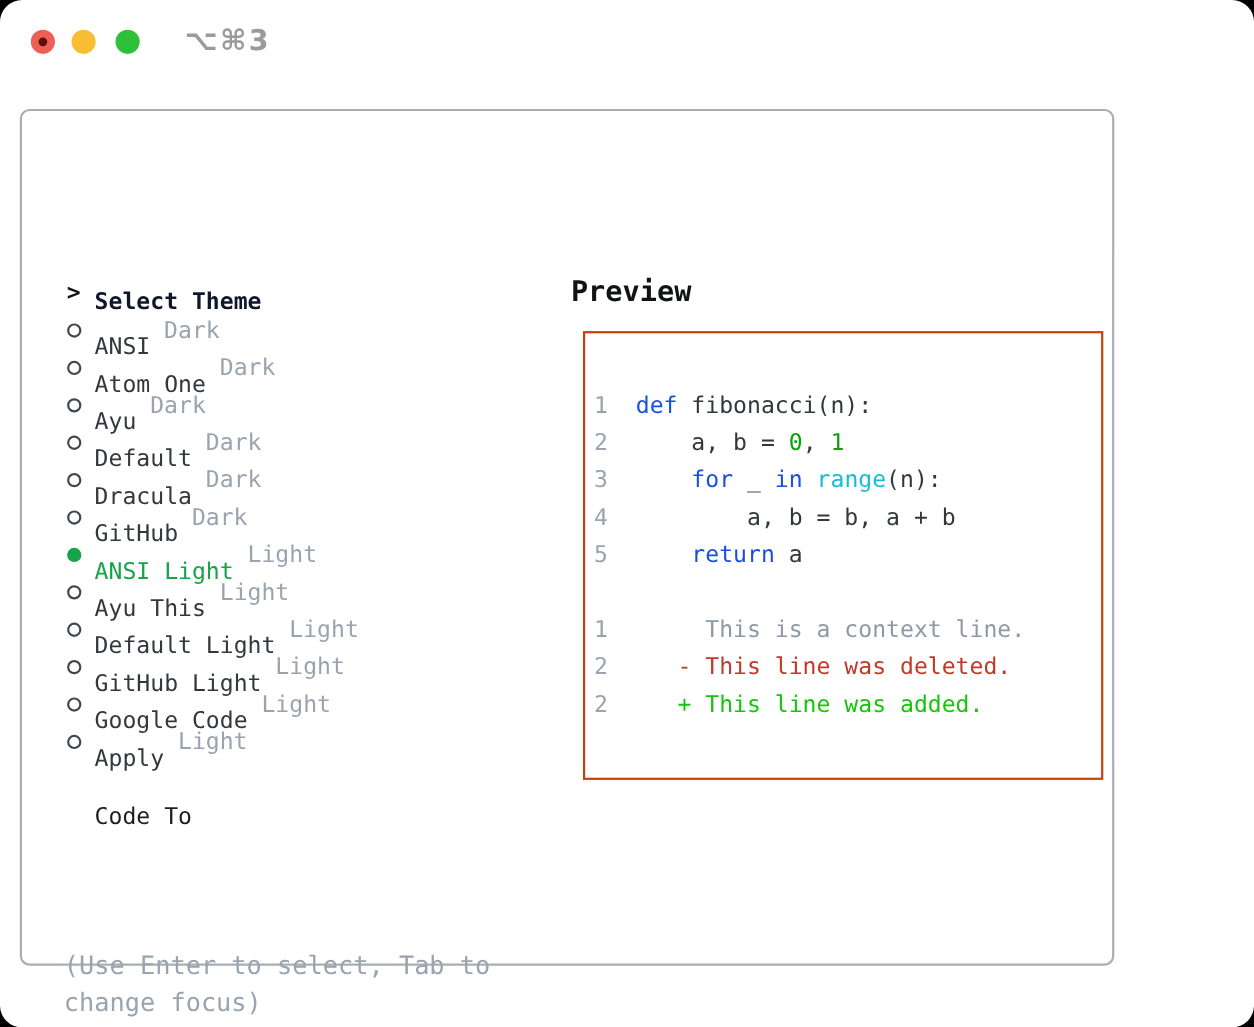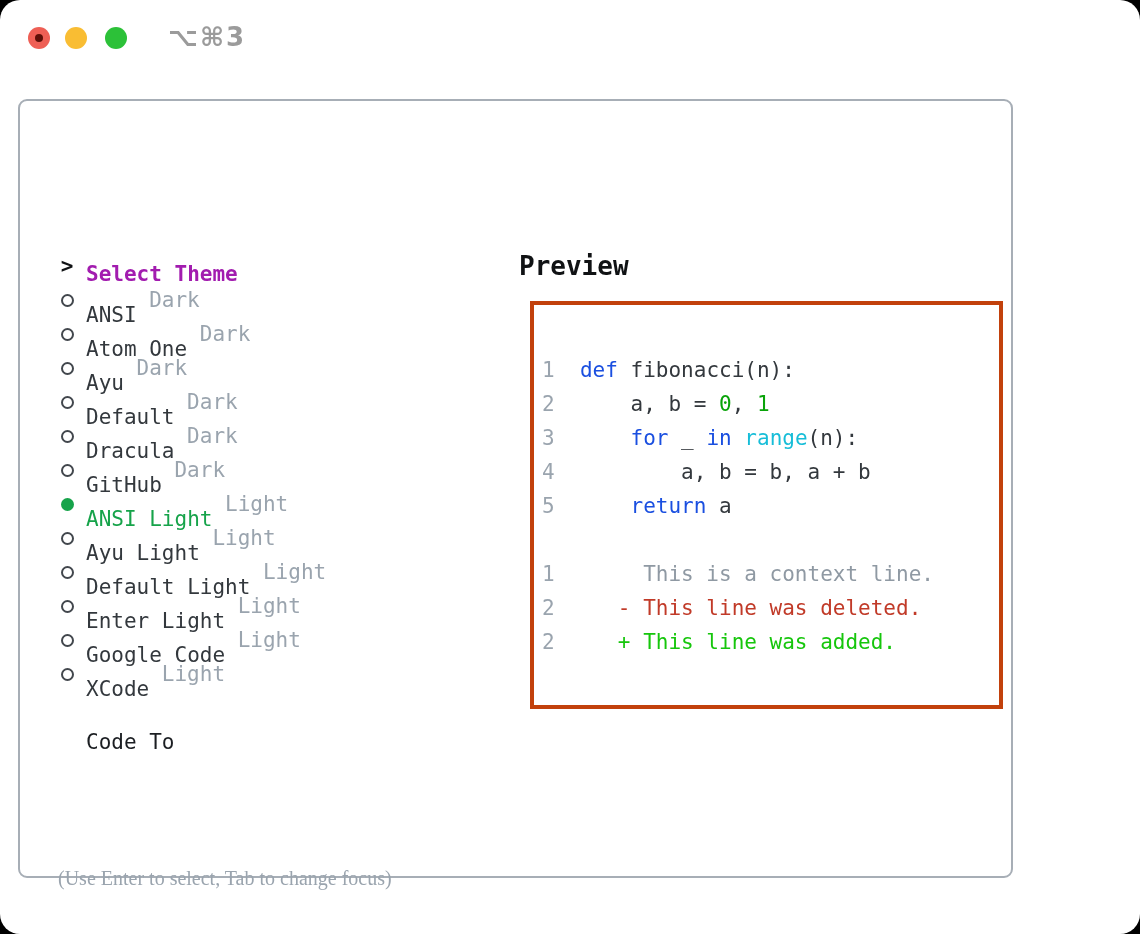--- a/index.html
+++ b/index.html
@@ -30,34 +30,34 @@
   
   .list{position:absolute;left:38px;top:148px;font-size:21px;}
   .row{display:flex;align-items:center;height:34px;white-space:pre;}
   .marker{width:18px;display:flex;justify-content:center;align-items:center;margin-right:10px;flex:none;}
   .caret{font-weight:700;color:#101214;}
   .circle{width:13px;height:13px;border-radius:50%;box-sizing:border-box;border:2px solid #42474d;}
   .circle.sel{border:none;background:#16a34a;}
   .name{color:#33383d;margin-top:30px;}
   .name.sel{color:#16a34a;}
   .variant{color:#9aa4ae;margin-left:12.6px;}
-  .hdr{font-weight:700;color:#a21caf;margin-top:15px;}
+  .hdr{font-weight:700;color:#0f172a;margin-top:15px;}
   .subhdr{color:#1b1e22;}
   .hint{
     position:absolute;left:38px;top:760px;width:420px;
-    font-size:20px;line-height:34px;color:#9aa4ae;font-family:Liberation Serif, serif;
+    font-size:23px;line-height:34px;color:#9aa4ae;
   }
   
   .preview-title{
     position:absolute;left:499px;top:148px;height:34px;line-height:34px;
     font-size:26px;font-weight:700;color:#101214;
   }
   .preview-box{
     position:absolute;left:510px;top:200px;width:473px;height:408px;
-    box-sizing:border-box;border:4px solid #c2410c;background:#fff;
+    box-sizing:border-box;border:2px solid #c2410c;background:#fff;
   }
   .code{
     position:absolute;left:8px;top:48px;margin:0;
     font-family:"DejaVu Sans Mono","Liberation Mono",monospace;
     font-size:21px;line-height:34px;white-space:pre;
   }
   .ln{color:#9aa4ae;}
   .fg{color:#33383d;}
   .kw{color:#1a4fe0;}
   .fn{color:#16bdd8;}
@@ -84,25 +84,25 @@
         <span class="hdr">Select Theme</span>
       </div>
 
     <div class="row"><span class="marker"><span class="circle"></span></span><span class="name">ANSI</span><span class="variant">Dark</span></div>
         <div class="row"><span class="marker"><span class="circle"></span></span><span class="name">Atom One</span><span class="variant">Dark</span></div>
         <div class="row"><span class="marker"><span class="circle"></span></span><span class="name">Ayu</span><span class="variant">Dark</span></div>
         <div class="row"><span class="marker"><span class="circle"></span></span><span class="name">Default</span><span class="variant">Dark</span></div>
         <div class="row"><span class="marker"><span class="circle"></span></span><span class="name">Dracula</span><span class="variant">Dark</span></div>
         <div class="row"><span class="marker"><span class="circle"></span></span><span class="name">GitHub</span><span class="variant">Dark</span></div>
         <div class="row"><span class="marker"><span class="circle sel"></span></span><span class="name sel">ANSI Light</span><span class="variant">Light</span></div>
-        <div class="row"><span class="marker"><span class="circle"></span></span><span class="name">Ayu Light</span><span class="variant">Light</span></div>
+        <div class="row"><span class="marker"><span class="circle"></span></span><span class="name">Ayu This</span><span class="variant">Light</span></div>
         <div class="row"><span class="marker"><span class="circle"></span></span><span class="name">Default Light</span><span class="variant">Light</span></div>
-        <div class="row"><span class="marker"><span class="circle"></span></span><span class="name">Enter Light</span><span class="variant">Light</span></div>
+        <div class="row"><span class="marker"><span class="circle"></span></span><span class="name">GitHub Light</span><span class="variant">Light</span></div>
         <div class="row"><span class="marker"><span class="circle"></span></span><span class="name">Google Code</span><span class="variant">Light</span></div>
-        <div class="row"><span class="marker"><span class="circle"></span></span><span class="name">XCode</span><span class="variant">Light</span></div>
+        <div class="row"><span class="marker"><span class="circle"></span></span><span class="name">Apply</span><span class="variant">Light</span></div>
         <div class="row"></div>
         <div class="row"><span class="marker"></span><span class="subhdr">Code To</span></div>
       </div>
 
     <div class="hint">(Use Enter to select, Tab to change focus)</div>
 
     <div class="preview-title">Preview</div>
 
     <div class="preview-box">
       <pre class="code" id="preview-code"><span><span class="ln">1  </span><span class="kw">def</span><span class="fg"> fibonacci(n):</span></span>

